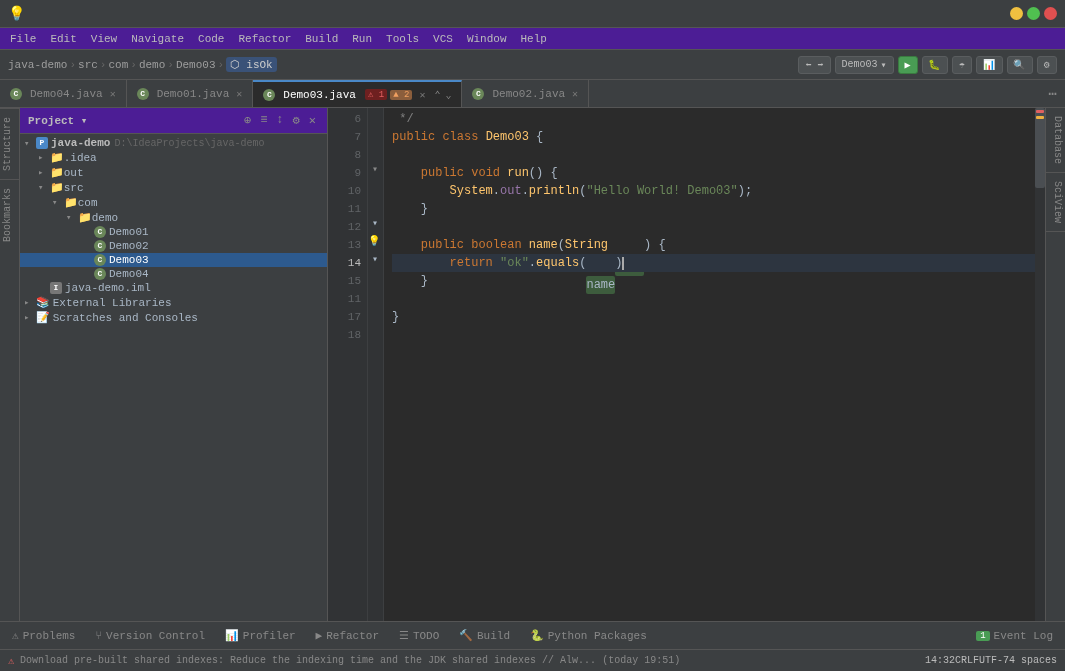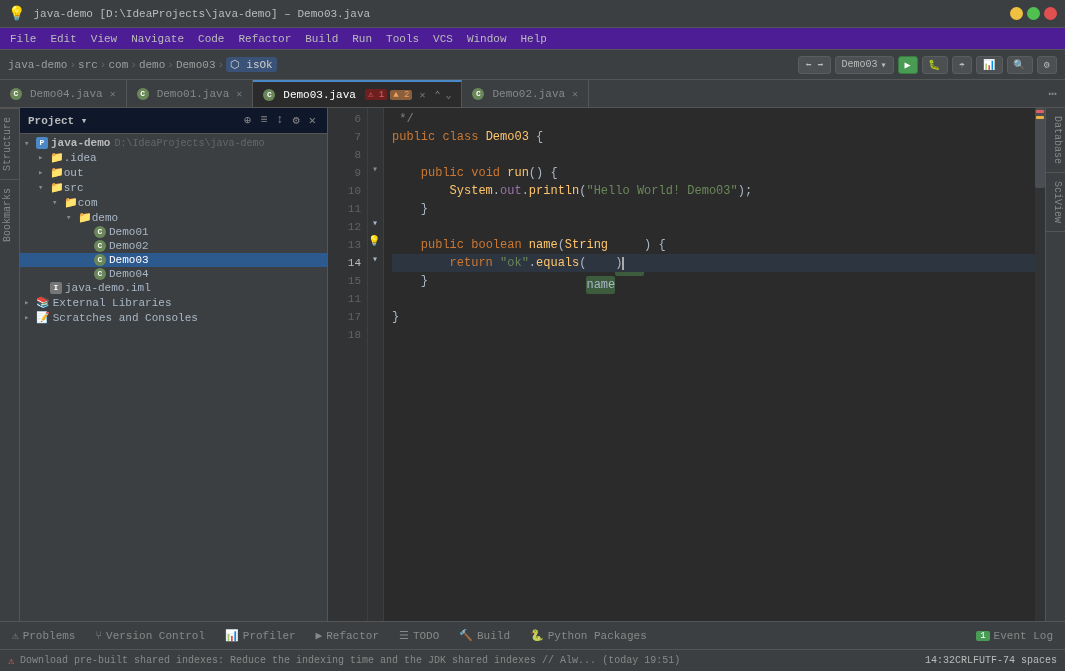--- a/index.html
+++ b/index.html
@@ -130,21 +130,21 @@
       flex-direction: column;
       flex-shrink: 0;
       overflow: hidden;
     }
     .sidebar-header {
       display: flex;
       align-items: center;
       padding: 4px 8px;
       border-bottom: 1px solid #555;
       justify-content: space-between;
-      background: #0f172a;
+      background: #4c1d95;
     }
     .sidebar-title { font-size: 11px; color: #bbb; font-weight: bold; }
     .sidebar-toolbar { display: flex; gap: 3px; }
     .sidebar-btn { color: #888; font-size: 12px; cursor: pointer; padding: 1px 3px; }
     .sidebar-tree {
       flex: 1;
       overflow-y: auto;
       padding: 2px 0;
     }
     .tree-item {
@@ -351,21 +351,20 @@
       vertical-align: text-bottom;
     }
     @keyframes blink { 50% { opacity: 0; } }
   </style>
 </head>
 <body>
 
 <div class="title-bar">
   <div class="title-bar-left">
     <span style="color:#4a88c7; font-size:14px;">💡</span>
-    <span class="title-bar-title">java-demo [D:\IdeaProjects\java-demo] – Demo03.java</span>
   </div>
   <div class="title-bar-controls">
     <div class="title-bar-btn tb-min"></div>
     <div class="title-bar-btn tb-max"></div>
     <div class="title-bar-btn tb-close"></div>
   </div>
 </div>
 
 <div class="menu-bar">
   <span class="menu-item">File</span>

